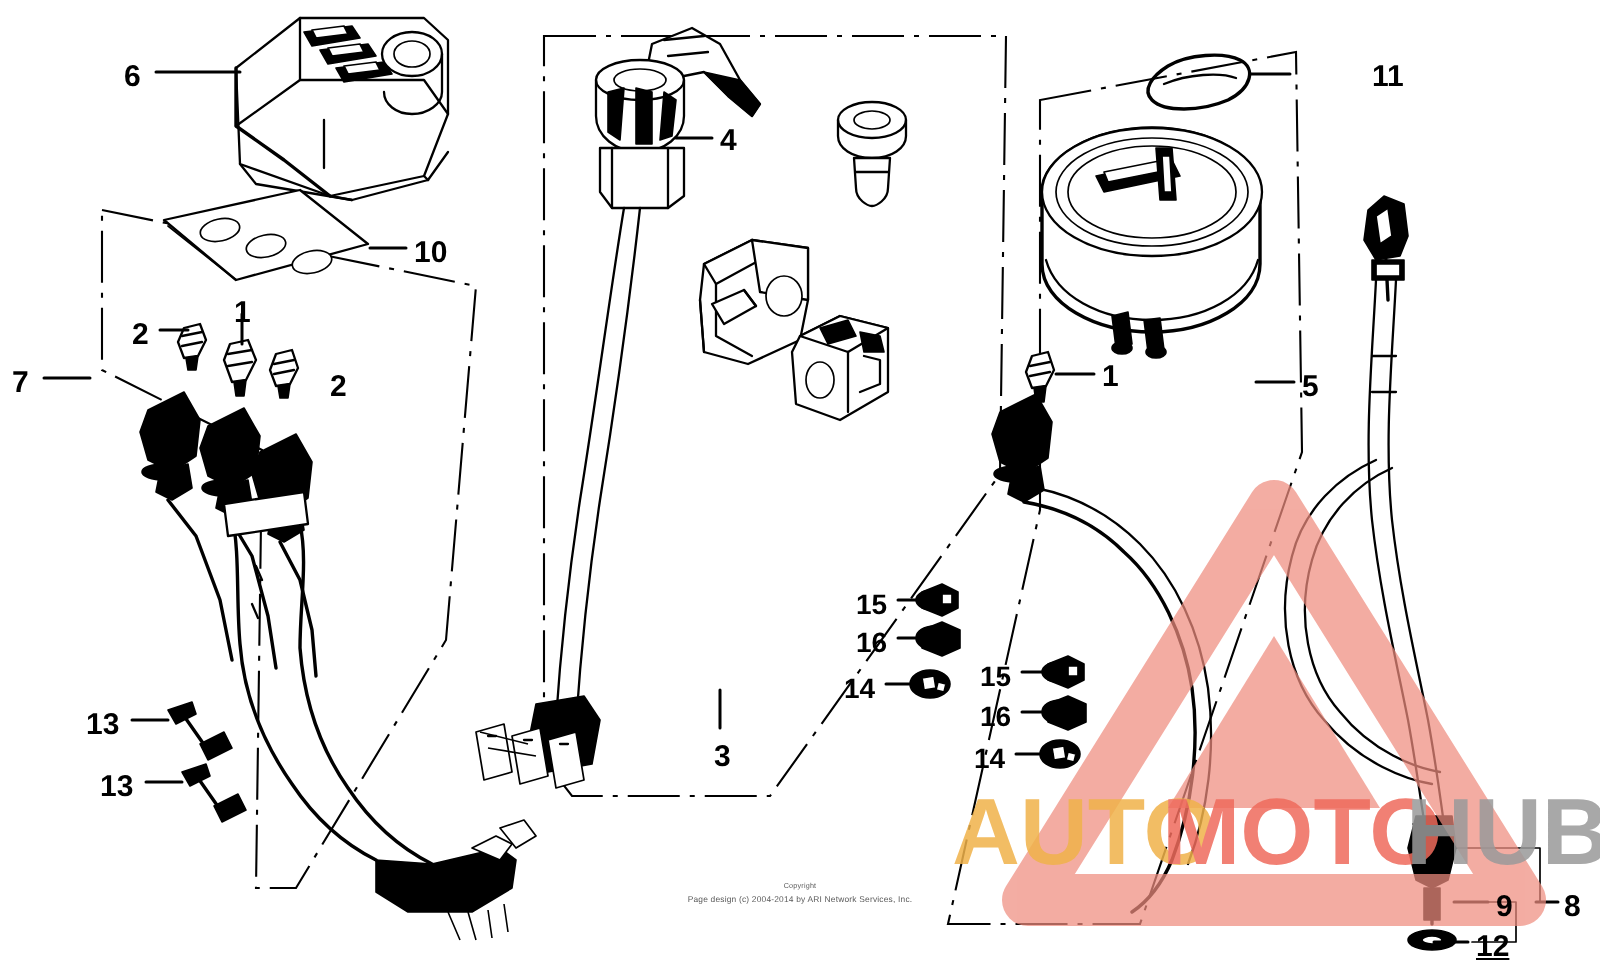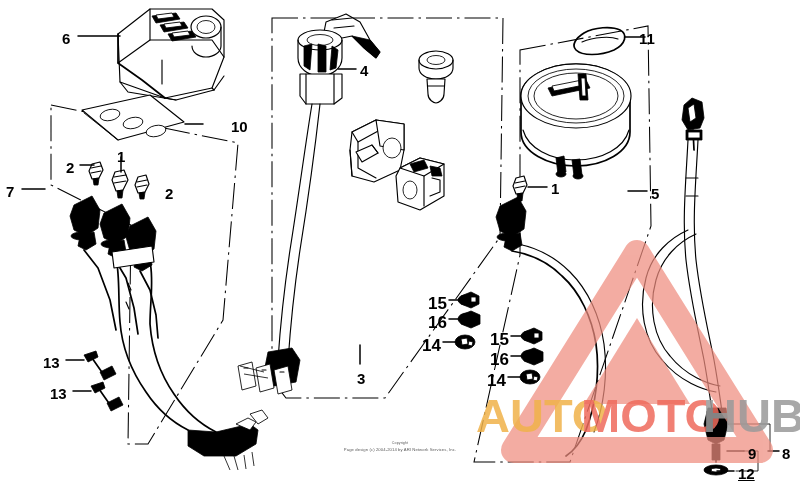--- a/index.html
+++ b/index.html
@@ -3,21 +3,21 @@
 <meta charset="utf-8">
 <style>
   html,body{margin:0;padding:0;background:#ffffff;}
   body{width:800px;height:482px;overflow:hidden;
        font-family:"Liberation Sans",sans-serif;color:#000;}
   #diagram{position:relative;width:800px;height:482px;background:#fff;}
   #artwork{position:absolute;inset:0;}
   .lbl{position:absolute;font-family:"Liberation Sans",sans-serif;
        font-weight:bold;color:#000;line-height:1;white-space:nowrap;}
   .lbl-lg{font-size:15px;}
-  .lbl-md{font-size:17px;}
+  .lbl-md{font-size:14px;}
   #watermark{position:absolute;left:0;top:0;width:800px;height:482px;
              pointer-events:none;}
   #copyright{position:absolute;left:0;top:440px;width:800px;text-align:center;
              font-size:4.2px;color:#5a5a5a;line-height:1.7;
              font-family:"Liberation Sans",sans-serif;letter-spacing:.1px;}
   #copyright .cw{font-size:3.6px;display:block;}
 </style>
 </head>
 <body>
 
@@ -336,36 +336,36 @@
     </g>
     <g opacity="0.85">
       <text id="wm-auto" x="476" y="432" font-family="Liberation Sans, sans-serif" font-size="47" font-weight="bold" fill="#f0b24a">AUTO</text>
       <text id="wm-moto" x="581" y="432" font-family="Liberation Sans, sans-serif" font-size="47" font-weight="bold" fill="#ef6b5c">MOTO</text>
       <text id="wm-hub" x="703" y="432" font-family="Liberation Sans, sans-serif" font-size="47" font-weight="bold" fill="#9a9a9a">HUB</text>
     </g>
   </svg>
 
   <div id="labels">
       <div class="lbl lbl-lg" style="left: 62px; top: 31px;">6</div>
-      <div class="lbl lbl-lg" style="left: 207px; top: 119px; margin-left: 24px;">10</div>
+      <div class="lbl lbl-lg" style="left: 207px; top: 119px;">10</div>
       <div class="lbl lbl-lg" style="left: 6px; top: 184px;">7</div>
       <div class="lbl lbl-lg" style="left: 66px; top: 160px;">2</div>
       <div class="lbl lbl-lg" style="left: 117px; top: 149px;">1</div>
       <div class="lbl lbl-lg" style="left: 165px; top: 186px;">2</div>
       <div class="lbl lbl-lg" style="left: 43px; top: 355px;">13</div>
       <div class="lbl lbl-lg" style="left: 50px; top: 386px;">13</div>
       <div class="lbl lbl-lg" style="left: 360px; top: 63px;">4</div>
       <div class="lbl lbl-lg" style="left: 357px; top: 371px;">3</div>
       <div class="lbl lbl-md" style="left: 428px; top: 295px;">15</div>
       <div class="lbl lbl-md" style="left: 428px; top: 314px;">16</div>
       <div class="lbl lbl-md" style="left: 422px; top: 337px;">14</div>
       <div class="lbl lbl-md" style="left: 490px; top: 331px;">15</div>
       <div class="lbl lbl-md" style="left: 490px; top: 351px;">16</div>
       <div class="lbl lbl-md" style="left: 487px; top: 372px;">14</div>
-      <div class="lbl lbl-lg" style="left: 639px; top: 31px;">11</div>
+      <div class="lbl lbl-lg" style="left: 686px; top: 31px;">11</div>
       <div class="lbl lbl-lg" style="left: 551px; top: 181px;">1</div>
       <div class="lbl lbl-lg" style="left: 651px; top: 186px;">5</div>
       <div class="lbl lbl-lg" style="left: 748px; top: 446px;">9</div>
       <div class="lbl lbl-lg" style="left: 738px; top: 466px; text-decoration: underline;">12</div>
       <div class="lbl lbl-lg" style="left: 782px; top: 446px;">8</div>
     </div>
 
   <div id="copyright">
     <span class="cw">Copyright</span>
     <span>Page design (c) 2004-2014 by ARI Network Services, Inc.</span>

